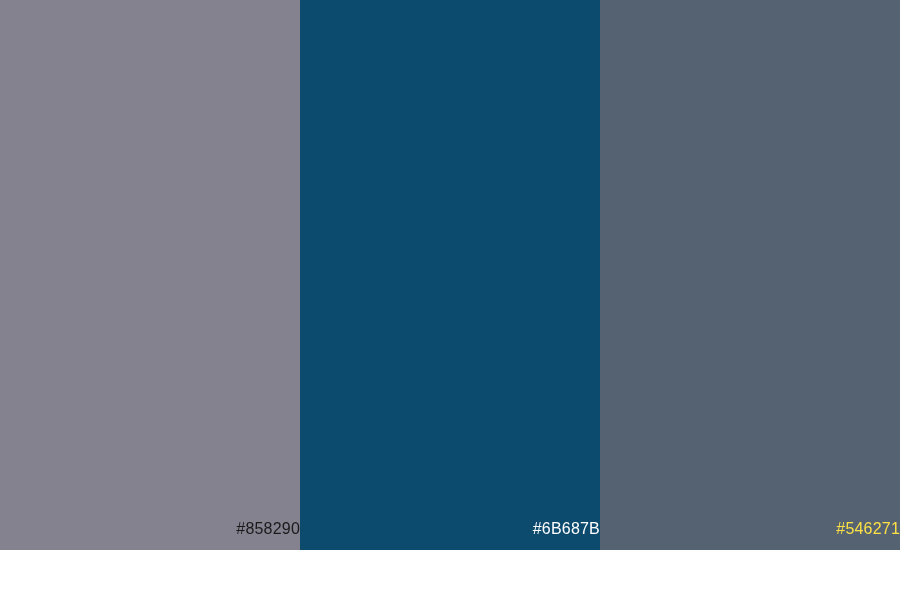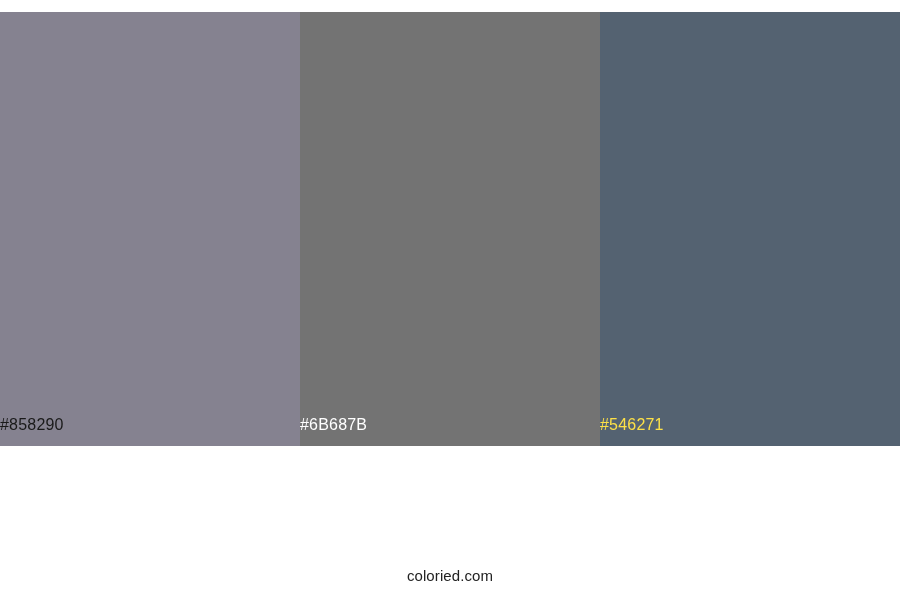--- a/index.html
+++ b/index.html
@@ -21,26 +21,25 @@
     background: #ffffff;
   }
   .swatch-strip {
     display: flex;
     flex-direction: row;
     width: 900px;
     height: 550px;
   }
   .swatch {
     flex: 1 1 20%;
-    height: 434px;
+    height: 550px;
     position: relative;
     display: flex;
     align-items: flex-end;
-    justify-content: flex-start;
-    margin-top: 12px;
+    justify-content: flex-end;
   }
   .swatch-label {
     font-family: "Liberation Sans", sans-serif;
     font-size: 16px;
     line-height: 16px;
     letter-spacing: 0.2px;
     padding-bottom: 13px;
     white-space: nowrap;
     user-select: none;
   }
@@ -65,29 +64,26 @@
 <body style="background: rgb(255, 255, 255);">
 
 <div class="palette-page">
 
   <div class="swatch-strip">
 
     <div class="swatch" style="background-color: rgb(133, 130, 144);">
       <span class="swatch-label" style="color: rgb(26, 26, 26);">#858290</span>
     </div>
 
-    <div class="swatch" style="background-color: #737373;">
+    <div class="swatch" style="background-color: #0c4a6e;">
       <span class="swatch-label" style="color: rgb(255, 255, 255);">#6B687B</span>
     </div>
 
     <div class="swatch" style="background-color: rgb(84, 98, 113);">
       <span class="swatch-label" style="color: #fde047;">#546271</span>
     </div>
 
 
 
   </div>
 
-  <div class="footer">
-    <span class="footer-text">coloried.com</span>
-  </div>
 
 </div>
 
 </body></html>

